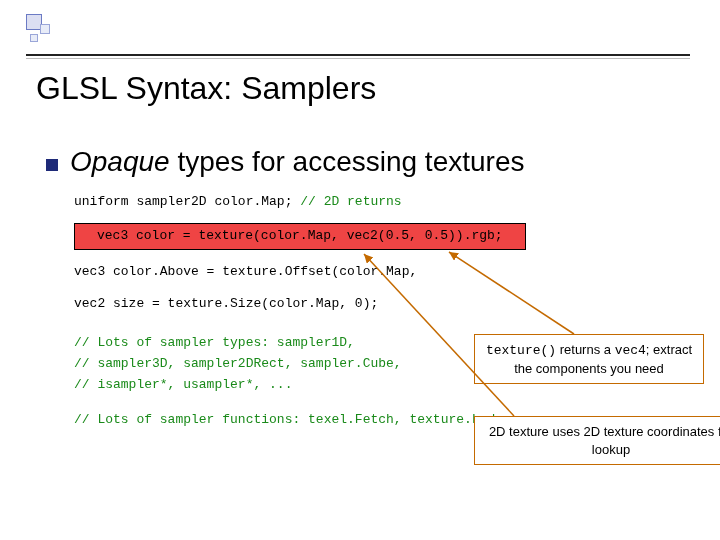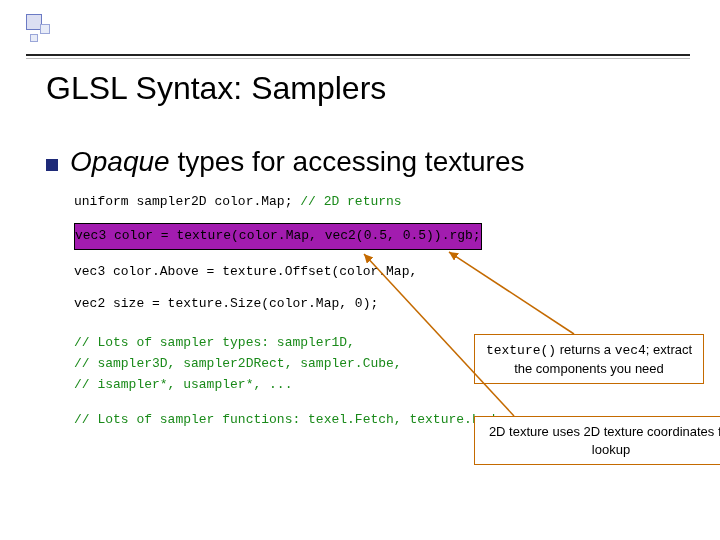--- a/index.html
+++ b/index.html
@@ -26,21 +26,21 @@
     height: 2px; background: #222;
   }
   .divider::after {
     content: "";
     position: absolute;
     left: 0; right: 0; top: 4px;
     height: 1px; background: #bbb;
   }
   .title {
     position: absolute;
-    left: 46px; top: 70px;
+    left: 36px; top: 70px;
     font-size: 32px;
     color: #000;
   }
   .content {
     position: absolute;
     left: 46px; right: 30px; top: 146px;
   }
   .bullet-row { display: flex; align-items: baseline; gap: 12px; }
   .bullet {
     width: 12px; height: 12px;
@@ -55,23 +55,23 @@
     margin-left: 28px;
     margin-top: 14px;
     font-family: "Courier New", Courier, monospace;
     font-size: 13px;
     line-height: 1.6;
     color: #000;
     position: relative;
   }
   .hlbox {
     display: inline-block;
-    background: #a21caf;
+    background: #ef4444;
     border: 1px solid #000;
-    padding: 2px 0;
+    padding: 2px 22px;
     margin-top: 10px;
   }
   .green { color: #1a8a1a; }
   .callout {
     position: absolute;
     border: 1.5px solid #c46a00;
     padding: 6px 8px;
     font-family: Arial, Helvetica, sans-serif;
     font-size: 13px;
     line-height: 1.35;

